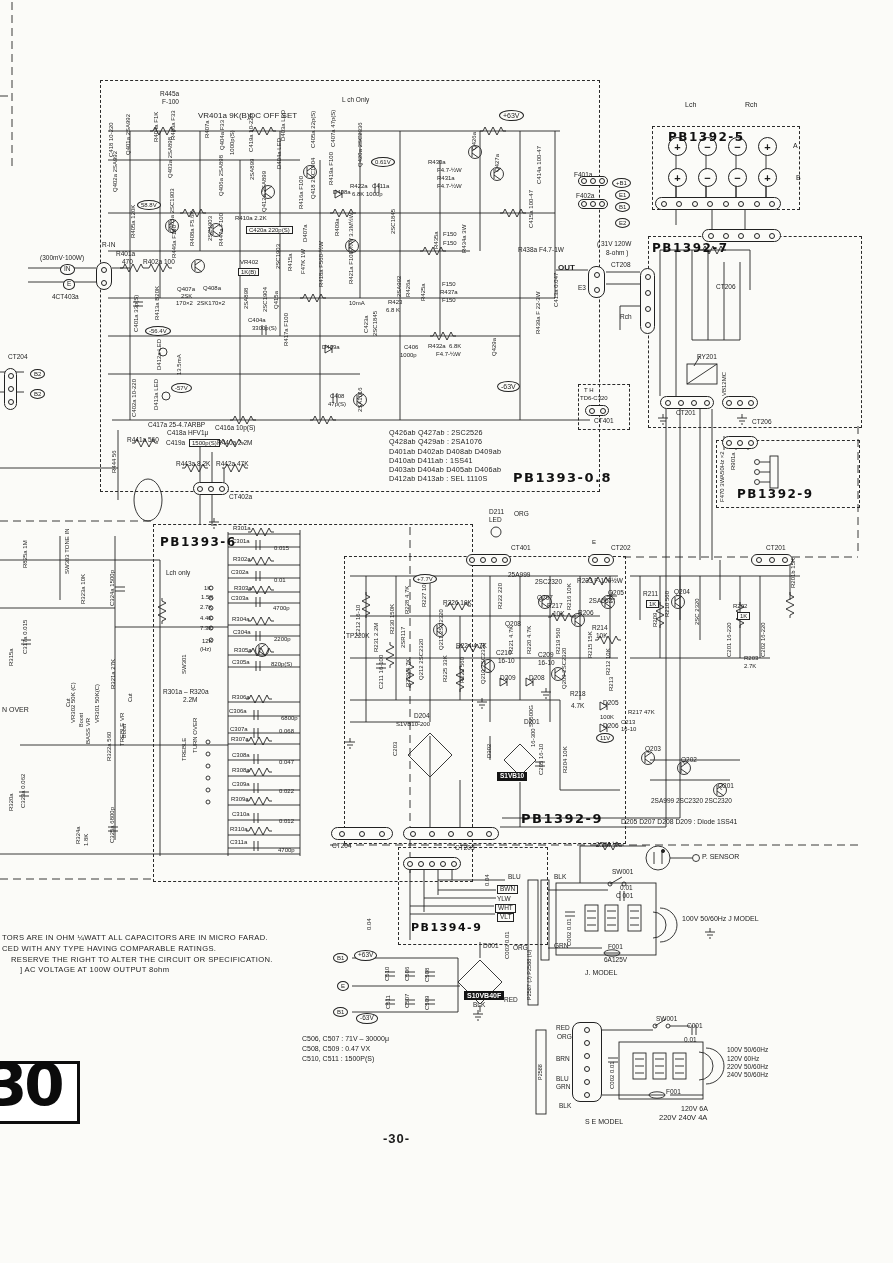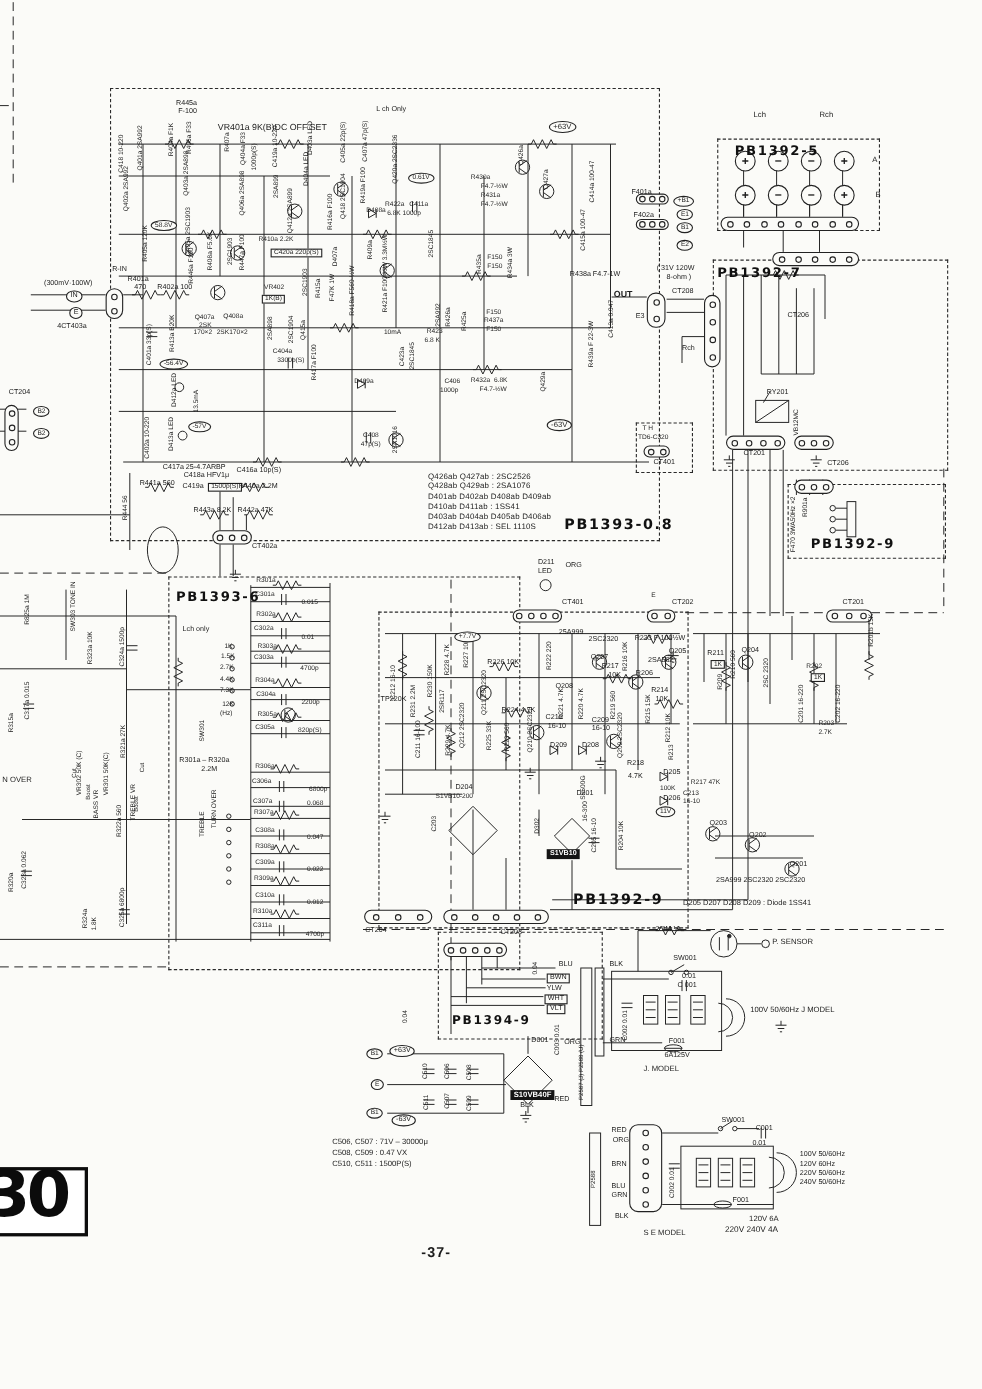--- a/index.html
+++ b/index.html
@@ -272,39 +272,45 @@
         <use href="#gnd" transform="translate(612,596)"></use>
       <use href="#gnd" transform="translate(663,418)"></use>
         <use href="#gnd" transform="translate(742,418)"></use>
         <use href="#gnd" transform="translate(478,1014)"></use>
       <use href="#gnd" transform="translate(710,932)"></use>
         <use href="#gnd" transform="translate(350,742)"></use>
         <use href="#gnd" transform="translate(214,522)"></use>
     </g>
   </svg>
 
+  <div id="notes">
+    <span class="l1">TORS ARE IN OHM ¼WATT ALL CAPACITORS ARE IN MICRO FARAD.</span>
+    <span class="l2">CED WITH ANY TYPE HAVING COMPARABLE RATINGS.</span>
+    <span class="l3">RESERVE THE RIGHT TO ALTER THE CIRCUIT OR SPECIFICATION.</span>
+    <span class="l4">] AC VOLTAGE AT 100W OUTPUT 8ohm</span>
+  </div>
 
   <div id="capnotes">
     <span>C506, C507 : 71V – 30000μ</span>
     <span>C508, C509 : 0.47 VX</span>
     <span>C510, C511 : 1500P(S)</span>
   </div>
 
   <div id="legend">
     <span>Q426ab Q427ab : 2SC2526</span>
     <span>Q428ab Q429ab : 2SA1076</span>
     <span>D401ab D402ab D408ab D409ab</span>
     <span>D410ab D411ab : 1SS41</span>
     <span>D403ab D404ab D405ab D406ab</span>
     <span>D412ab D413ab : SEL 1110S</span>
   </div>
 
   <div id="diodenote">D205  D207  D208  D209   :  Diode  1SS41</div>
 
-  <div id="pageno">-37-</div>
+  <div id="pageno">-30-</div>
 
   <div id="modelbox">
     <span>30</span>
   </div>
 
 <div class="board" style="left: 100px; top: 80px; width: 498px; height: 410px;"></div>
     <div class="board-label" style="left: 513px; top: 470px; font-size: 13px;">PB1393-0.8</div>
     <div class="board" style="left: 153px; top: 524px; width: 318px; height: 356px;"></div>
     <div class="board-label" style="left: 160px; top: 535px; font-size: 12px;">PB1393-6</div>
     <div class="board" style="left: 344px; top: 556px; width: 280px; height: 286px;"></div>

